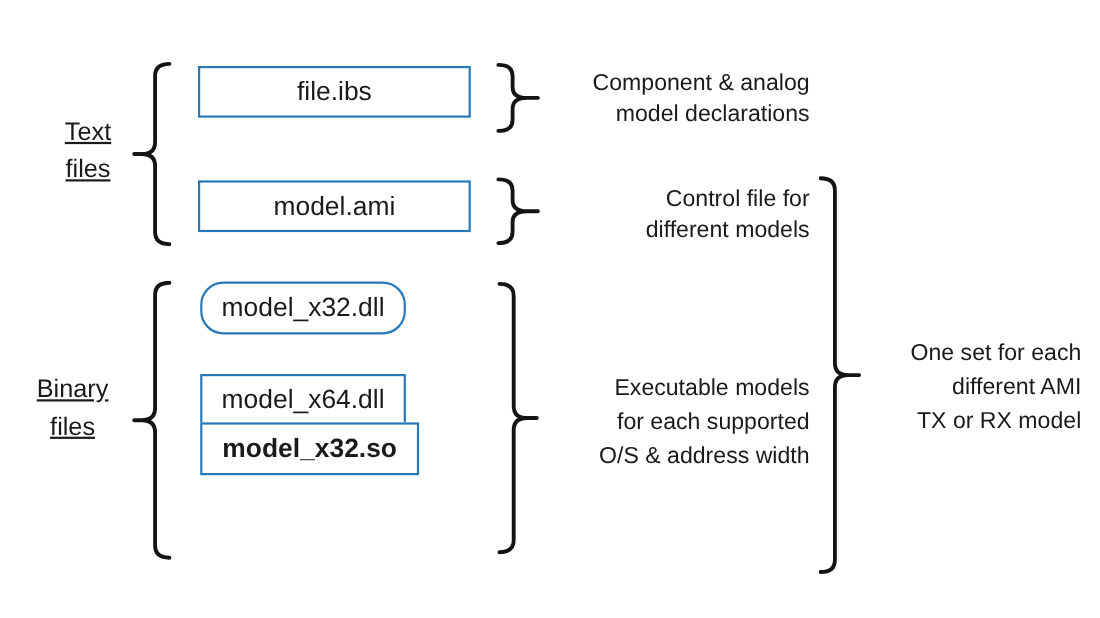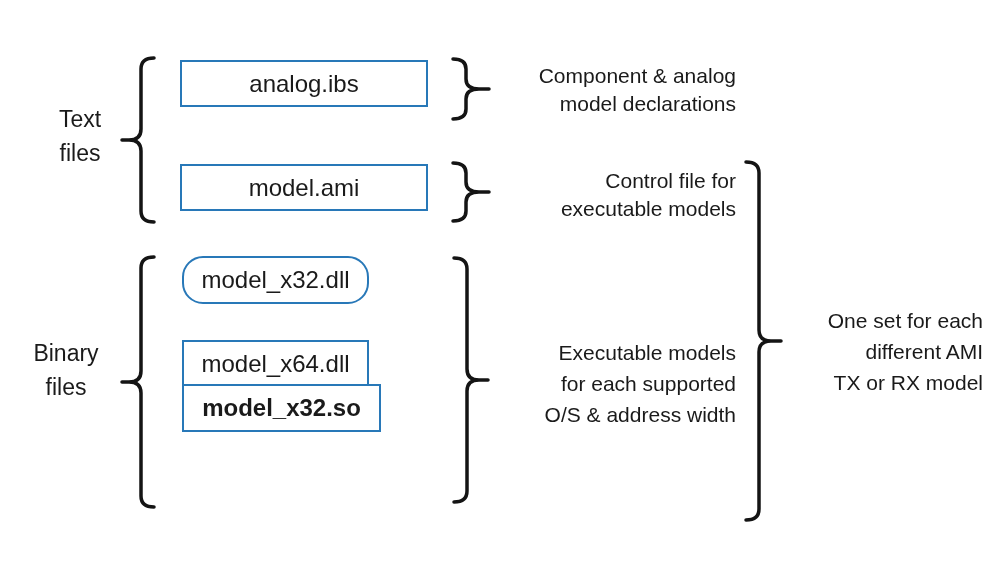--- a/index.html
+++ b/index.html
@@ -32,20 +32,21 @@
     color:var(--c-text);
     white-space:nowrap;
   }
   .group-label{
     position:absolute;
     font-size:23px;
     line-height:34px;
     text-align:center;
     white-space:pre-line;
     color:var(--c-text);
+    text-decoration:underline;
   }
   .annotation{
     position:absolute;
     font-size:21px;
     line-height:30px;
     text-align:right;
     white-space:pre-line;
     color:var(--c-text);
   }
   .brace{position:absolute;display:block;}
@@ -69,21 +70,21 @@
 
   <svg class="brace" style="left:112px;top:56px;" width="46" height="168" viewBox="0 0 46 168">
     <path d="M 42 2 Q 29 2 29 13 L 29 73 Q 29 84 17 84 Q 29 84 29 95 L 29 155 Q 29 166 42 166 M 17 84 L 10 84"></path>
   </svg>
 
   <svg class="brace" style="left:112px;top:255px;" width="46" height="254" viewBox="0 0 46 254">
     <path d="M 42 2 Q 29 2 29 13 L 29 116 Q 29 127 17 127 Q 29 127 29 138 L 29 241 Q 29 252 42 252 M 17 127 L 10 127"></path>
   </svg>
 
   <div class="file-box" style="left:180px;top:60px;width:248px;height:47px;">
-    <span>analog.ibs</span>
+    <span>file.ibs</span>
   </div>
   <div class="file-box" style="left:180px;top:164px;width:248px;height:47px;">
     <span>model.ami</span>
   </div>
 
   <div class="file-box" style="left:182px;top:256px;width:187px;height:48px;border-radius:21px;">
     <span>model_x32.dll</span>
   </div>
   <div class="file-box" style="left:182px;top:340px;width:187px;height:48px;">
     <span>model_x64.dll</span>
@@ -104,21 +105,21 @@
     <path d="M 2 2 Q 15 2 15 13 L 15 113 Q 15 124 27 124 Q 15 124 15 135 L 15 235 Q 15 246 2 246 M 27 124 L 36 124"></path>
   </svg>
 
   <svg class="brace" style="left:744px;top:160px;" width="46" height="362" viewBox="0 0 46 362">
     <path d="M 2 2 Q 15 2 15 13 L 15 170 Q 15 181 27 181 Q 15 181 15 192 L 15 349 Q 15 360 2 360 M 27 181 L 37 181"></path>
   </svg>
 
   <div class="annotation" style="left:492px;top:62px;width:244px;line-height:28px;">Component &amp; analog
 model declarations</div>
   <div class="annotation" style="left:492px;top:167px;width:244px;line-height:28px;">Control file for
-executable models</div>
+different models</div>
   <div class="annotation" style="left:490px;top:337px;width:246px;line-height:31px;">Executable models
 for each supported
 O/S &amp; address width</div>
   <div class="annotation" style="left:783px;top:305px;width:200px;line-height:31px;">One set for each
 different AMI
 TX or RX model</div>
 
 </div>
 
 </body></html>

